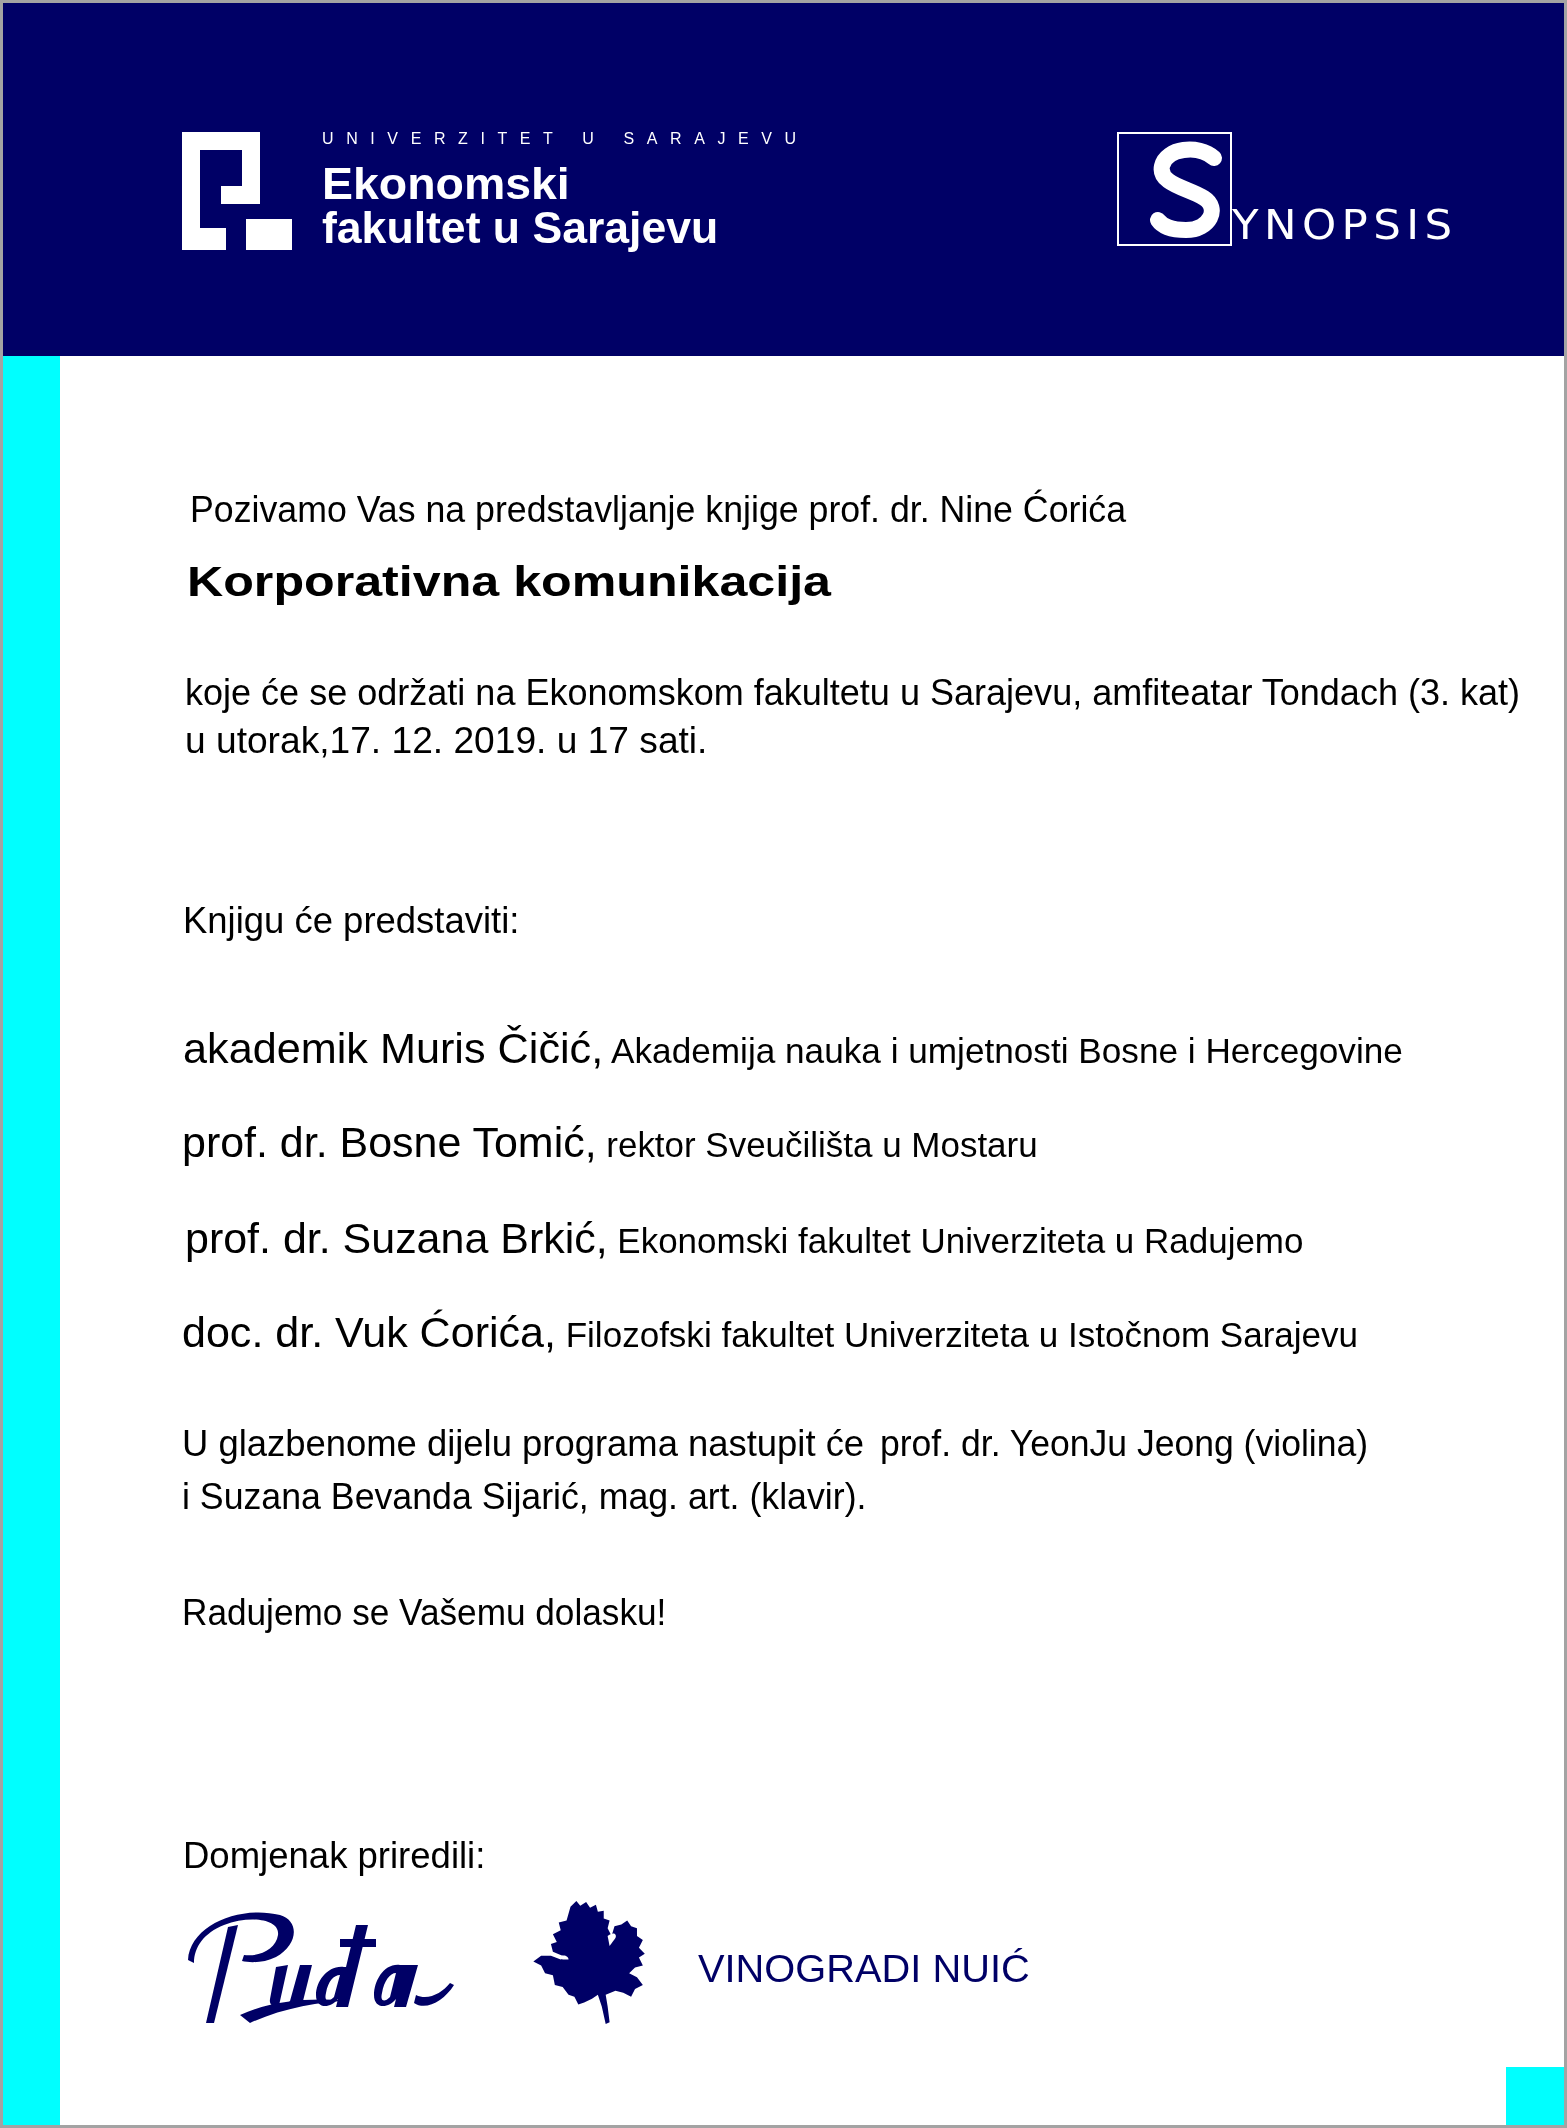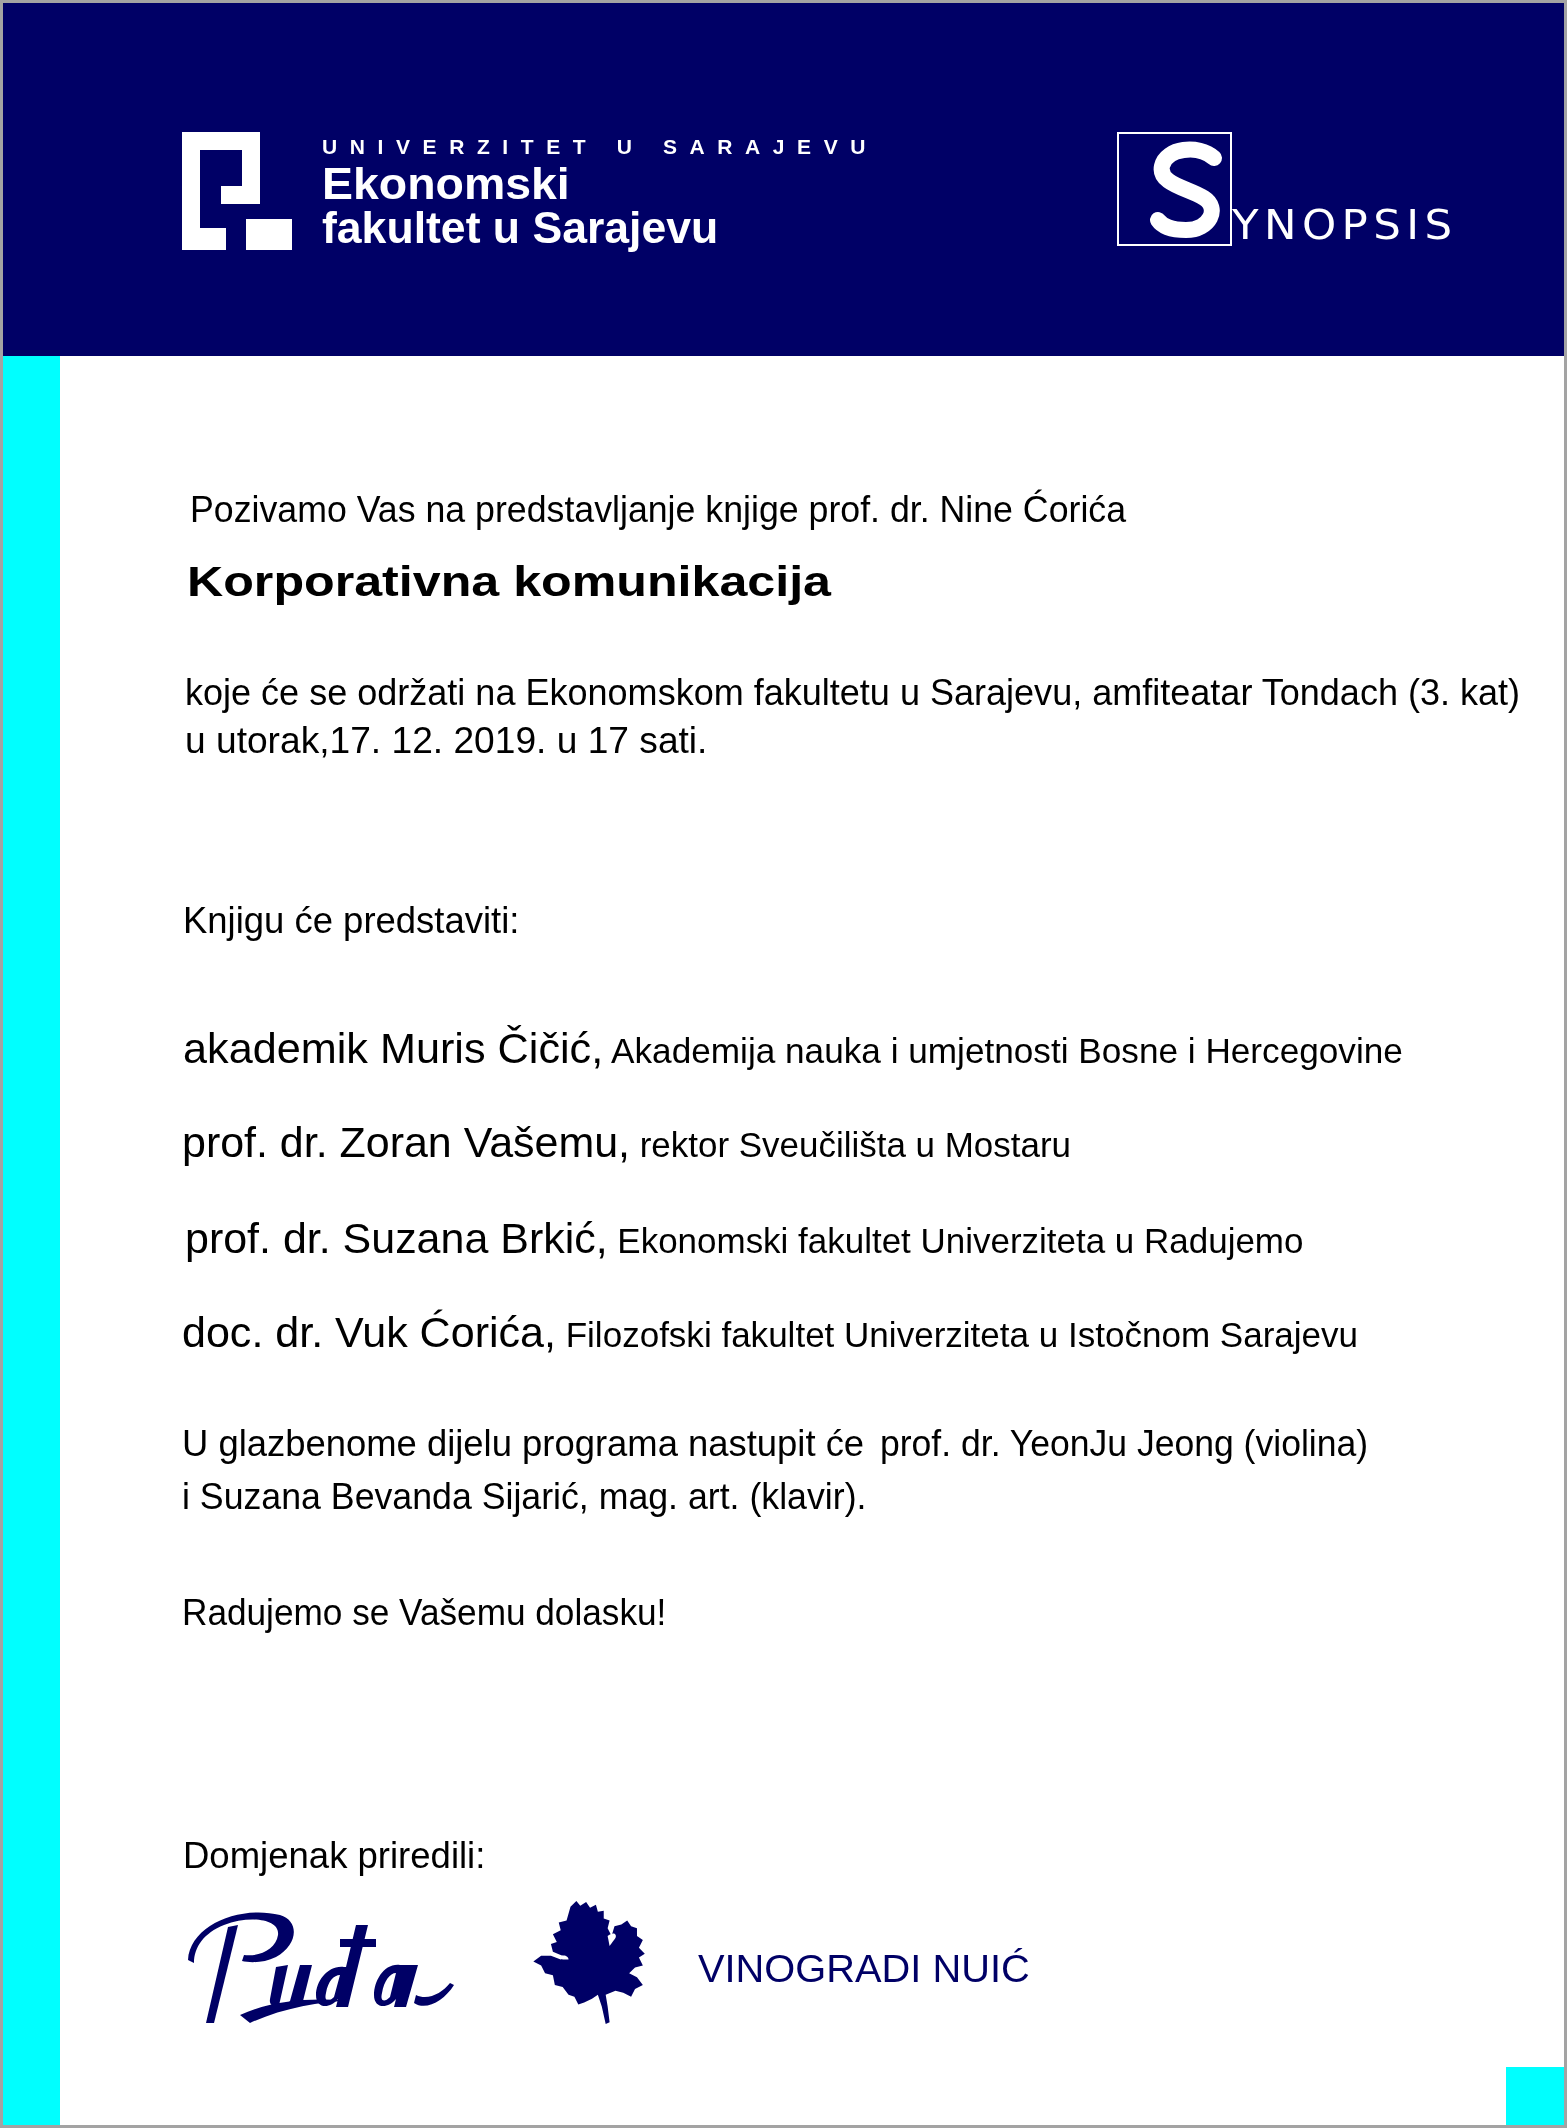--- a/index.html
+++ b/index.html
@@ -7,22 +7,22 @@
          font-family: "Liberation Sans", "DejaVu Sans", sans-serif; color: #000; }
   .frame { position: absolute; left: 0; top: 0; width: 1567px; height: 2128px; box-sizing: border-box;
            border: 3px solid #a3a3a3; border-right-width: 3px; }
   .header { position: absolute; left: 3px; top: 3px; width: 1561px; height: 353px; background: #000066; }
   .accent-left { position: absolute; left: 3px; top: 356px; width: 57px; height: 1769px; background: #00ffff; }
   .accent-corner { position: absolute; left: 1506px; top: 2067px; width: 58px; height: 58px; background: #00ffff; }
 
   
   .uni-mark { position: absolute; left: 182px; top: 132px; width: 110px; height: 118px; }
   .uni-text { position: absolute; left: 322px; top: 128px; color: #ffffff; }
-  .uni-top { position: absolute; left: 0; top: 0; white-space: nowrap; font-weight: bold;
-             font-size: 21px; letter-spacing: 12.6px; line-height: 22px; margin-top: 8px; }
+  .uni-top { position: absolute; left: 0; top: 0; white-space: nowrap; font-weight: normal;
+             font-size: 16px; letter-spacing: 12.6px; line-height: 22px; }
   .uni-name { position: absolute; left: 0; white-space: nowrap; font-weight: bold; font-size: 44px; line-height: 44px; }
 
   
   .syn-box { position: absolute; left: 1117px; top: 132px; width: 111px; height: 110px; border: 2px solid #ffffff; }
   .syn-s { position: absolute; left: 1148px; top: 140px; width: 78px; height: 100px; }
   .syn-rest { position: absolute; left: 1232px; top: 205px; white-space: nowrap; color: #ffffff;
               font-family: "DejaVu Sans", sans-serif; font-size: 40px; letter-spacing: 5px; line-height: 40px; }
 
   
   .line { position: absolute; white-space: nowrap; line-height: 1; transform-origin: 0 0; }
@@ -64,21 +64,21 @@
 <div class="line fs42 bold fit" style="left: 187px; top: 560px; display: inline-block; transform-origin: 0px 0px; transform: scaleX(1.16667);">Korporativna komunikacija</div>
 <div class="line fs36 fit" style="left: 185px; top: 674px; display: inline-block; transform-origin: 0px 0px; transform: scaleX(0.973742);">koje će se održati na Ekonomskom fakultetu u Sarajevu, amfiteatar Tondach (3. kat)</div>
 <div class="line fs36 fit" style="left: 185px; top: 722px; display: inline-block; transform-origin: 0px 0px; transform: scaleX(1.00385);">u utorak,17. 12. 2019. u 17 sati.</div>
 
 <div class="line fs36 fit" style="left: 183px; top: 902px; display: inline-block; transform-origin: 0px 0px; transform: scaleX(0.985337);">Knjigu će predstaviti:</div>
 
 <div class="line fit" style="left: 183px; top: 1027px; display: inline-block; transform-origin: 0px 0px; transform: scaleX(1.00494);">
   <span class="fs42">akademik Muris Čičić,</span><span class="sub"> Akademija nauka i umjetnosti Bosne i Hercegovine</span>
 </div>
 <div class="line fit" style="left: 182px; top: 1121px; display: inline-block; transform-origin: 0px 0px; transform: scaleX(0.998819);">
-  <span class="fs42">prof. dr. Zoran Vašemu,</span><span class="sub"> rektor Sveučilišta u Mostaru</span>
+  <span class="fs42">prof. dr. Bosne Tomić,</span><span class="sub"> rektor Sveučilišta u Mostaru</span>
 </div>
 <div class="line fit" style="left: 185px; top: 1217px; display: inline-block; transform-origin: 0px 0px; transform: scaleX(0.999073);">
   <span class="fs42">prof. dr. Suzana Brkić,</span><span class="sub"> Ekonomski fakultet Univerziteta u Radujemo</span>
 </div>
 <div class="line fit" style="left: 182px; top: 1311px; display: inline-block; transform-origin: 0px 0px; transform: scaleX(1.00084);">
   <span class="fs42">doc. dr. Vuk Ćorića,</span><span class="sub"> Filozofski fakultet Univerziteta u Istočnom Sarajevu</span>
 </div>
 
 <div class="line fs36 fit" style="left: 182px; top: 1425px; display: inline-block; transform-origin: 0px 0px; transform: scaleX(0.984127);">U glazbenome dijelu programa nastupit će</div>
 <div class="line fs36 fit" style="left: 880px; top: 1425px; display: inline-block; transform-origin: 0px 0px; transform: scaleX(0.96063);">prof. dr. YeonJu Jeong (violina)</div>

